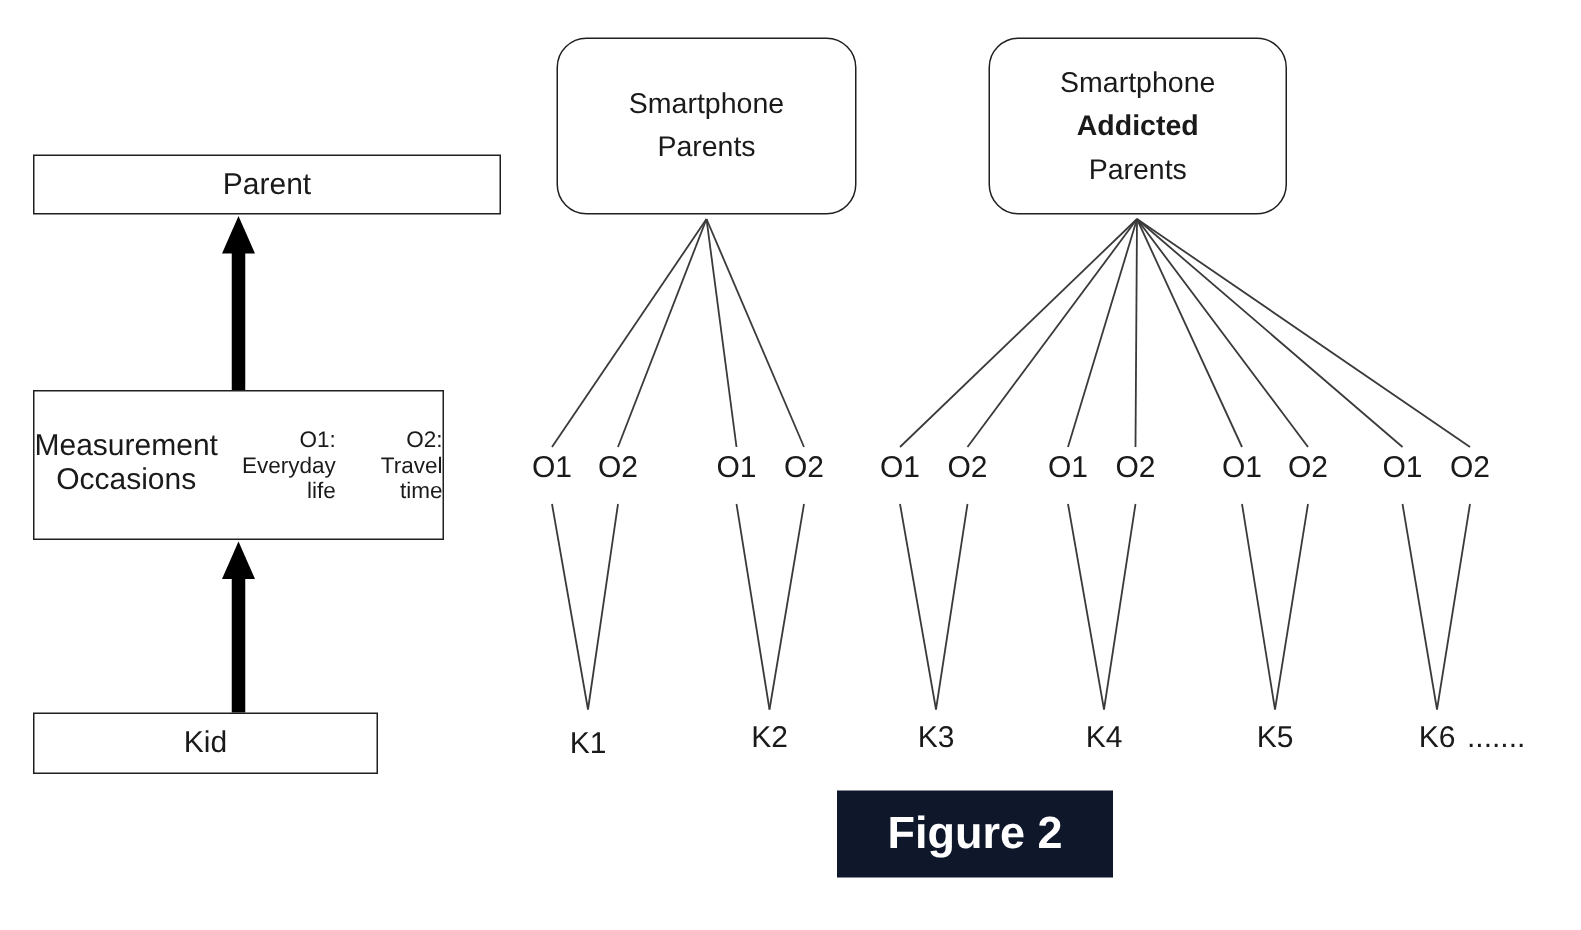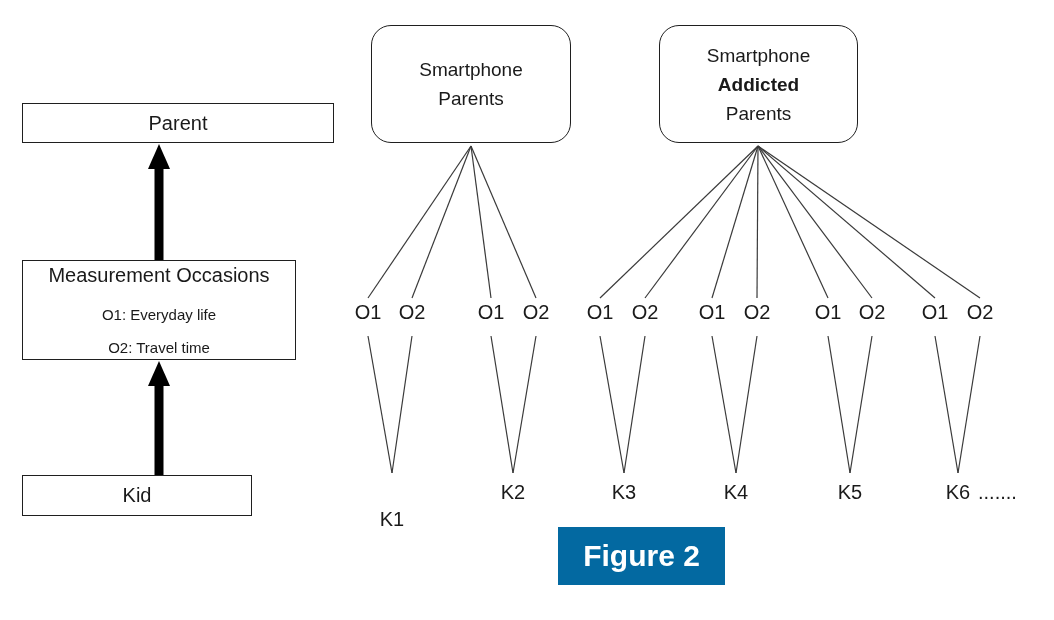--- a/index.html
+++ b/index.html
@@ -22,21 +22,21 @@
     position: absolute;
     border: 1.5px solid #1f1f1f;
     background: #ffffff;
     display: flex;
     align-items: center;
     justify-content: center;
     box-sizing: border-box;
   }
   .rect-box .box-label { font-size: 20px; }
   #measurement-box {
-    flex-direction: column;
+    flex-direction: row;
     gap: 16px;
     text-align: center;
   }
   #measurement-box .m-title { font-size: 20px; margin-bottom: 3px; }
   #measurement-box .m-item { font-size: 15px; text-align: right; }
   .group-box {
     position: absolute;
     border: 1.5px solid #1f1f1f;
     border-radius: 20px;
     background: #ffffff;
@@ -57,22 +57,22 @@
     transform: translateX(-50%);
   }
   .k-suffix {
     position: absolute;
     font-size: 20px;
     white-space: nowrap;
   }
   #figure-caption {
     position: absolute;
     left: 558px; top: 527px;
-    width: 167px; height: 58px;
-    background: #0369a1;
+    width: 184px; height: 58px;
+    background: #0f172a;
     color: #ffffff;
     display: flex;
     align-items: center;
     justify-content: center;
     font-size: 30px;
     font-weight: 700;
   }
 </style>
 </head>
 <body>
@@ -140,21 +140,21 @@
 
   <div class="group-box" style="left:659px; top:25px; width:199px; height:118px;">
     <div>Smartphone</div>
     <div class="bold-line">Addicted</div>
     <div>Parents</div>
   </div>
 
   <div id="labels-layer">
       <span class="o-label" style="left: 368px; top: 301px;">O1</span>
       <span class="o-label" style="left: 412px; top: 301px;">O2</span>
-      <span class="k-label" style="left: 392px; top: 508px;">K1</span>
+      <span class="k-label" style="left: 392px; top: 485px;">K1</span>
       <span class="o-label" style="left: 491px; top: 301px;">O1</span>
       <span class="o-label" style="left: 536px; top: 301px;">O2</span>
       <span class="k-label" style="left: 513px; top: 481px;">K2</span>
       <span class="o-label" style="left: 600px; top: 301px;">O1</span>
       <span class="o-label" style="left: 645px; top: 301px;">O2</span>
       <span class="k-label" style="left: 624px; top: 481px;">K3</span>
       <span class="o-label" style="left: 712px; top: 301px;">O1</span>
       <span class="o-label" style="left: 757px; top: 301px;">O2</span>
       <span class="k-label" style="left: 736px; top: 481px;">K4</span>
       <span class="o-label" style="left: 828px; top: 301px;">O1</span>

